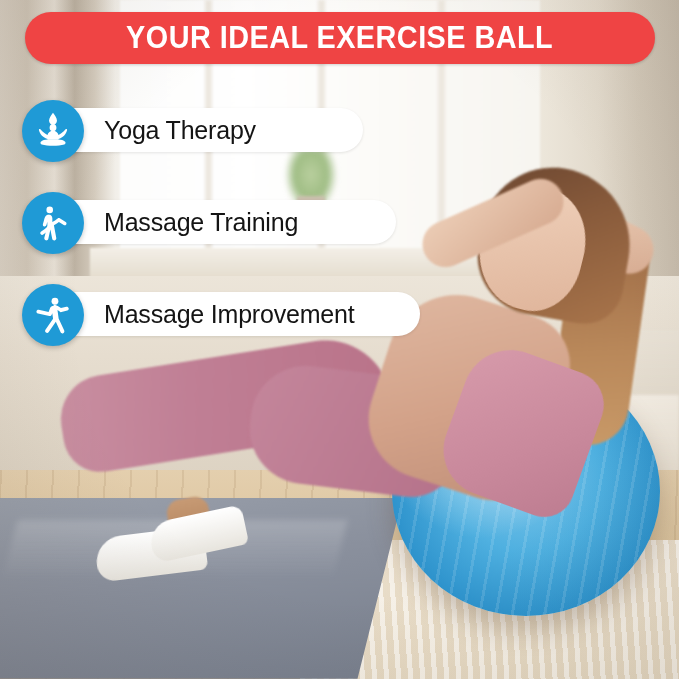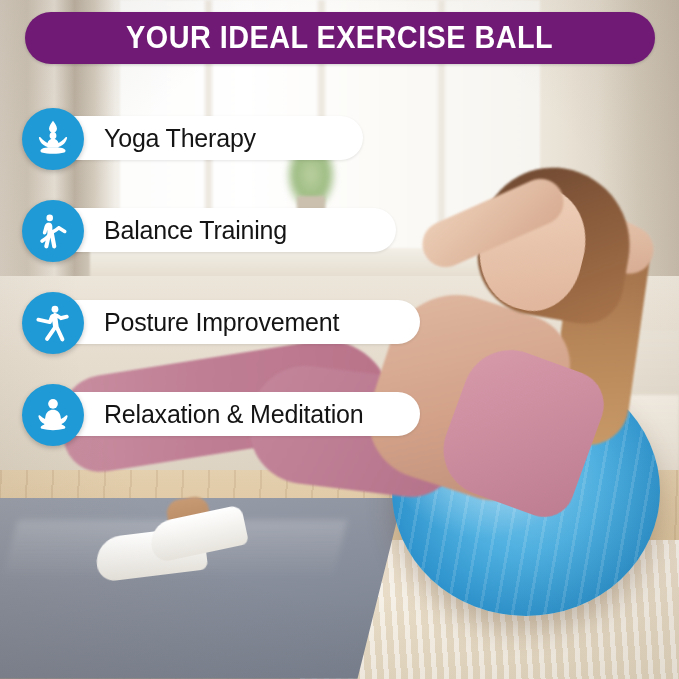--- a/index.html
+++ b/index.html
@@ -179,36 +179,36 @@
 
   
   .vignette {
     position:absolute; inset:0;
     background:radial-gradient(ellipse at 52% 46%, rgba(0,0,0,0) 55%, rgba(60,45,30,.10) 100%);
   }
 
   
   .header-banner {
     position:absolute; left:25px; top:12px; width:630px; height:52px;
-    background:#701a75;
+    background:#ef4444;
     border-radius:26px;
     box-shadow:0 1px 3px rgba(0,0,0,.18);
     display:flex; align-items:center; justify-content:center;
   }
   .header-title {
     color:#ffffff;
     font-size:31px;
     font-weight:bold;
     letter-spacing:.5px;
     font-family:"Liberation Sans Narrow","Liberation Sans", sans-serif;
     transform:scaleX(.93);
     white-space:nowrap;
   }
 
-  .feature-list { position:absolute; left:0; top:104px; width:679px; }
+  .feature-list { position:absolute; left:0; top:96px; width:679px; }
 
   .feature-row {
     position:relative;
     height:92px;
   }
   .icon-badge {
     position:absolute; left:22px; top:4px;
     width:62px; height:62px; border-radius:50%;
     background:#1f9ad6;
     box-shadow:0 2px 5px rgba(0,0,0,.22);
@@ -291,51 +291,39 @@
         <path d="M32 4c-3 4-6 8-6 12 0 3.6 2.6 6.2 6 7.6 3.4-1.4 6-4 6-7.6 0-4-3-8-6-12z"></path>
         <circle cx="32" cy="27" r="5.2"></circle>
         <path d="M32 31.5c-4.2 0-7.4 2.8-8.4 6.6-1.2-.6-2.6-1.4-4.2-2.6-2.2-1.6-4.6-3.8-6.6-6.2-.9-1.1-2.6-.3-2.3 1.1.9 4.3 3.6 8.3 7.2 10.9 1.9 1.4 4 2.3 6 2.8v1.2h16.6v-1.2c2-.5 4.1-1.4 6-2.8 3.6-2.6 6.3-6.6 7.2-10.9.3-1.4-1.4-2.2-2.3-1.1-2 2.4-4.4 4.6-6.6 6.2-1.6 1.2-3 2-4.2 2.6-1-3.8-4.2-6.6-8.4-6.6z"></path>
         <path d="M13.5 48.5c2.2-2.4 6.2-3.6 10.5-3.6h16c4.3 0 8.3 1.2 10.5 3.6 1.3 1.4.5 3.4-1.3 3.9-4.6 1.3-10.8 2-17.2 2s-12.6-.7-17.2-2c-1.8-.5-2.6-2.5-1.3-3.9z"></path>
       </svg>
     </div>
   </div>
 
   <div class="feature-row">
     <div class="label-pill" style="width:338px">
-      <span class="label-text">Balance Training</span>
+      <span class="label-text">Massage Training</span>
     </div>
     <div class="icon-badge">
       <svg viewBox="0 0 64 64" fill="#ffffff" aria-hidden="true">
         <circle cx="27" cy="12" r="5"></circle>
         <path d="M26 19c-3.4 0-6 2.3-6.8 5.4l-2.6 9.4c-.4 1.5.5 3 2 3.4 1.5.4 3-.5 3.4-2l1.4-5.1V36l-4.6 18.6c-.4 1.7.6 3.4 2.3 3.8 1.7.4 3.4-.6 3.8-2.3L28 41.8l2.8 14.3c.3 1.7 2 2.8 3.7 2.5 1.7-.3 2.8-2 2.5-3.7l-3.6-19.3c2.6-1.3 5.2-3 7.6-5l7.4 4.6c1.3.8 3 .4 3.8-.9.8-1.3.4-3-.9-3.8l-9-5.6c-1-.6-2.3-.5-3.2.3-2.6 2.3-5.4 4.1-8.1 5.2V24.6c0-3.1-2.6-5.6-5.8-5.6z"></path>
         <path d="M25 36c-3.6 3.4-7.2 6.4-11 8.8-1.4.9-1.8 2.7-.9 4 .9 1.4 2.7 1.8 4 .9 4.4-2.8 8.5-6.2 12.5-10.1L25 36z"></path>
       </svg>
     </div>
   </div>
 
 
   <div class="feature-row">
     <div class="label-pill" style="width:362px">
-      <span class="label-text">Posture Improvement</span>
+      <span class="label-text">Massage Improvement</span>
     </div>
     <div class="icon-badge">
       <svg viewBox="0 0 64 64" fill="#ffffff" aria-hidden="true">
         <circle cx="35" cy="11" r="5.2"></circle>
         <path d="M33 18c-2.6 0-4.8 1.6-5.7 4l-2 5.3-15.1-3.2c-1.6-.3-3.1.7-3.4 2.3-.3 1.6.7 3.1 2.3 3.4l17.4 3.7c1.5.3 3-.5 3.5-1.9l.9-2.4 1.2 8.6-11.6 16.8c-1 1.4-.6 3.3.8 4.2 1.4 1 3.3.6 4.2-.8l10.8-15.6 7.3 15.9c.7 1.5 2.5 2.2 4 1.5 1.5-.7 2.2-2.5 1.5-4l-8.5-18.6-1.8-13c1.6 1 3.2 2.2 4.8 3.6l10.1-2.6c1.6-.4 2.6-2 2.2-3.6-.4-1.6-2-2.6-3.6-2.2l-8.2 2.1c-2.8-2.2-5.6-3.8-8.4-4.6-.8-.3-1.6-.4-2.4-.4z"></path>
       </svg>
     </div>
   </div>
 
-  <div class="feature-row">
-    <div class="label-pill" style="width:362px">
-      <span class="label-text">Relaxation &amp; Meditation</span>
-    </div>
-    <div class="icon-badge">
-      <svg viewBox="0 0 64 64" fill="#ffffff" aria-hidden="true">
-        <circle cx="32" cy="15" r="7.4"></circle>
-        <path d="M32 24c-6 0-10.4 4-11.4 9.6l-.8 4.6c-2.6-1.4-5.2-3.2-7.6-5.4-1-.9-2.6-.1-2.4 1.3.8 5 4.4 9.4 9.2 11.6l-.3 1.7h26.6l-.3-1.7c4.8-2.2 8.4-6.6 9.2-11.6.2-1.4-1.4-2.2-2.4-1.3-2.4 2.2-5 4-7.6 5.4l-.8-4.6C42.4 28 38 24 32 24z"></path>
-        <path d="M14 49c2.6-2.2 7.2-3.3 12-3.3h12c4.8 0 9.4 1.1 12 3.3 1.5 1.3.8 3.5-1.1 4-5 1.4-11.3 2.1-16.9 2.1s-11.9-.7-16.9-2.1c-1.9-.5-2.6-2.7-1.1-4z"></path>
-      </svg>
-    </div>
-  </div>
 
 
 </div>
 
 </body></html>

